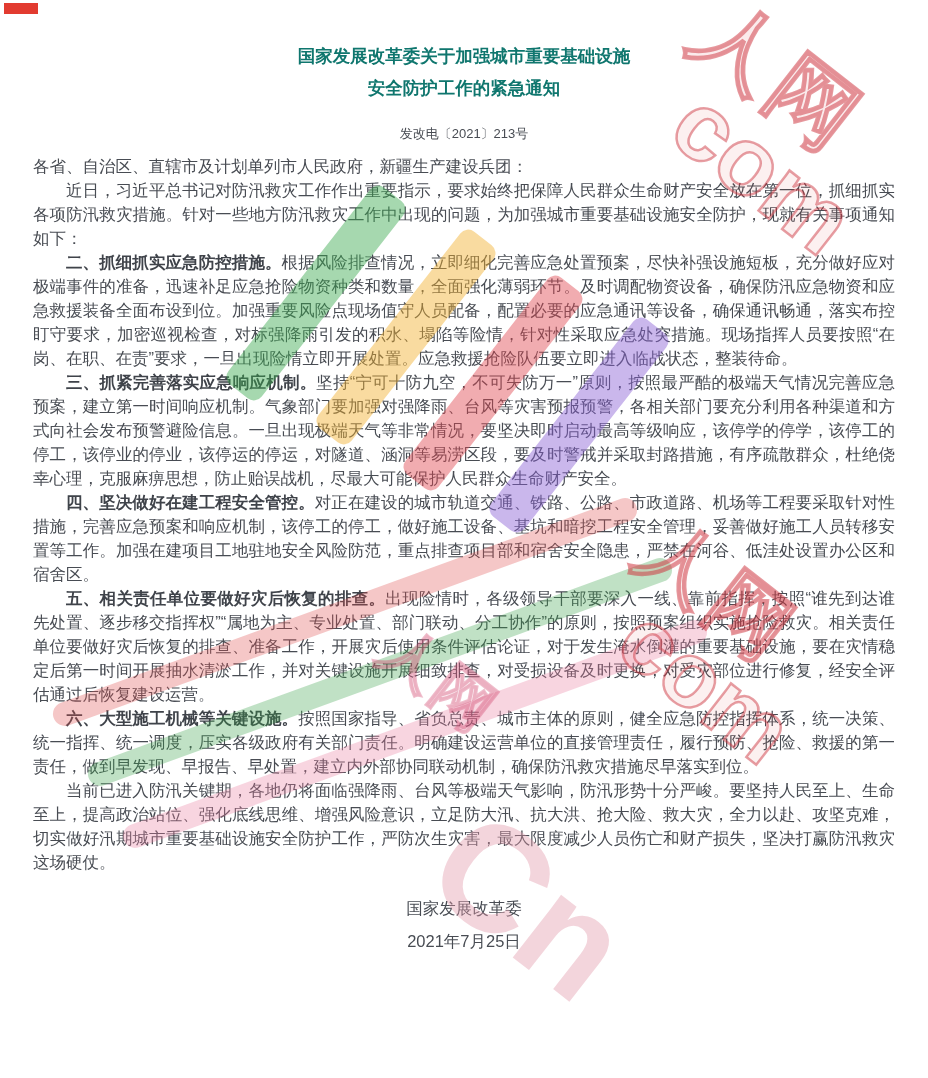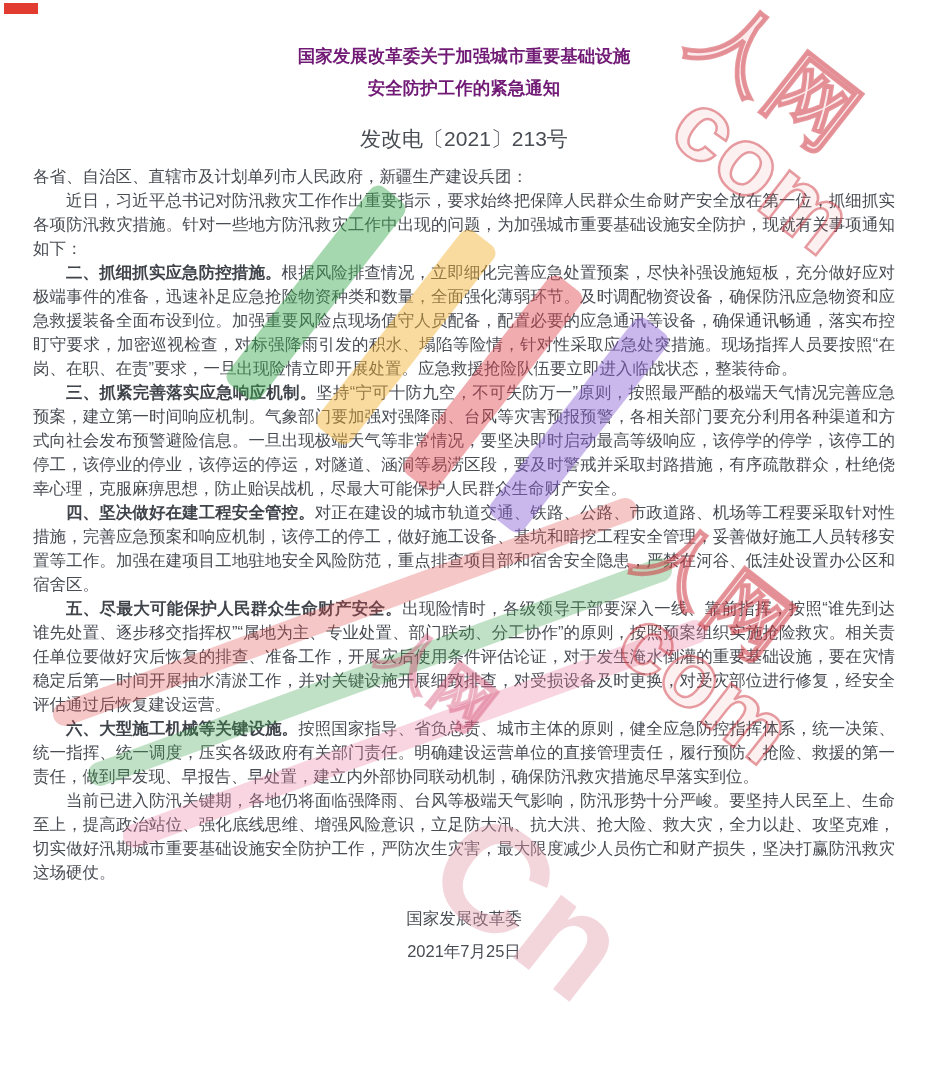--- a/index.html
+++ b/index.html
@@ -19,27 +19,27 @@
   }
   .content {
     position:relative;
     padding:40px 33px 0 33px;
     z-index:2;
   }
   .title {
     text-align:center;
     font-size:17.5px;
     font-weight:bold;
-    color:#701a75;
+    color:#0f766e;
     line-height:32px;
   }
   .doc-number {
     text-align:center;
     margin-top:21px;
-    font-size:21px;
+    font-size:13px;
     color:#484c53;
   }
   .body-text { margin-top:11px; }
   .body-text p {
     font-size:16.5px;
     line-height:24px;
     color:#484c53;
     text-align:justify;
     text-indent:2em;
   }
@@ -152,21 +152,21 @@
 
       <p><span class="lead"></span><span>近日，习近平总书记对防汛救灾工作作出重要指示，要求始终把保障人民群众生命财产安全放在第一位，抓细抓实各项防汛救灾措施。针对一些地方防汛救灾工作中出现的问题，为加强城市重要基础设施安全防护，现就有关事项通知如下：</span></p>
 
 
       <p><span class="lead">二、抓细抓实应急防控措施。</span><span>根据风险排查情况，立即细化完善应急处置预案，尽快补强设施短板，充分做好应对极端事件的准备，迅速补足应急抢险物资种类和数量，全面强化薄弱环节。及时调配物资设备，确保防汛应急物资和应急救援装备全面布设到位。加强重要风险点现场值守人员配备，配置必要的应急通讯等设备，确保通讯畅通，落实布控盯守要求，加密巡视检查，对标强降雨引发的积水、塌陷等险情，针对性采取应急处突措施。现场指挥人员要按照“在岗、在职、在责”要求，一旦出现险情立即开展处置。应急救援抢险队伍要立即进入临战状态，整装待命。</span></p>
 
       <p><span class="lead">三、抓紧完善落实应急响应机制。</span><span>坚持“宁可十防九空，不可失防万一”原则，按照最严酷的极端天气情况完善应急预案，建立第一时间响应机制。气象部门要加强对强降雨、台风等灾害预报预警，各相关部门要充分利用各种渠道和方式向社会发布预警避险信息。一旦出现极端天气等非常情况，要坚决即时启动最高等级响应，该停学的停学，该停工的停工，该停业的停业，该停运的停运，对隧道、涵洞等易涝区段，要及时警戒并采取封路措施，有序疏散群众，杜绝侥幸心理，克服麻痹思想，防止贻误战机，尽最大可能保护人民群众生命财产安全。</span></p>
 
       <p><span class="lead">四、坚决做好在建工程安全管控。</span><span>对正在建设的城市轨道交通、铁路、公路、市政道路、机场等工程要采取针对性措施，完善应急预案和响应机制，该停工的停工，做好施工设备、基坑和暗挖工程安全管理，妥善做好施工人员转移安置等工作。加强在建项目工地驻地安全风险防范，重点排查项目部和宿舍安全隐患，严禁在河谷、低洼处设置办公区和宿舍区。</span></p>
 
-      <p><span class="lead">五、尽最大可能保护人民群众生命财产安全。</span><span>出现险情时，各级领导干部要深入一线、靠前指挥，按照“谁先到达谁先处置、逐步移交指挥权”“属地为主、专业处置、部门联动、分工协作”的原则，按照预案组织实施抢险救灾。相关责任单位要做好灾后恢复的排查、准备工作，开展灾后使用条件评估论证，对于发生淹水倒灌的重要基础设施，要在灾情稳定后第一时间开展抽水清淤工作，并对关键设施开展细致排查，对受损设备及时更换，对受灾部位进行修复，经安全评估通过后恢复建设运营。</span></p>
+      <p><span class="lead">五、相关责任单位要做好灾后恢复的排查。</span><span>出现险情时，各级领导干部要深入一线、靠前指挥，按照“谁先到达谁先处置、逐步移交指挥权”“属地为主、专业处置、部门联动、分工协作”的原则，按照预案组织实施抢险救灾。相关责任单位要做好灾后恢复的排查、准备工作，开展灾后使用条件评估论证，对于发生淹水倒灌的重要基础设施，要在灾情稳定后第一时间开展抽水清淤工作，并对关键设施开展细致排查，对受损设备及时更换，对受灾部位进行修复，经安全评估通过后恢复建设运营。</span></p>
 
       <p><span class="lead">六、大型施工机械等关键设施。</span><span>按照国家指导、省负总责、城市主体的原则，健全应急防控指挥体系，统一决策、统一指挥、统一调度，压实各级政府有关部门责任。明确建设运营单位的直接管理责任，履行预防、抢险、救援的第一责任，做到早发现、早报告、早处置，建立内外部协同联动机制，确保防汛救灾措施尽早落实到位。</span></p>
 
       <p><span class="lead"></span><span>当前已进入防汛关键期，各地仍将面临强降雨、台风等极端天气影响，防汛形势十分严峻。要坚持人民至上、生命至上，提高政治站位、强化底线思维、增强风险意识，立足防大汛、抗大洪、抢大险、救大灾，全力以赴、攻坚克难，切实做好汛期城市重要基础设施安全防护工作，严防次生灾害，最大限度减少人员伤亡和财产损失，坚决打赢防汛救灾这场硬仗。</span></p>
 
     </div>
 
     <div class="closing">
       <div class="signature">国家发展改革委</div>
       <div class="date">2021年7月25日</div>

